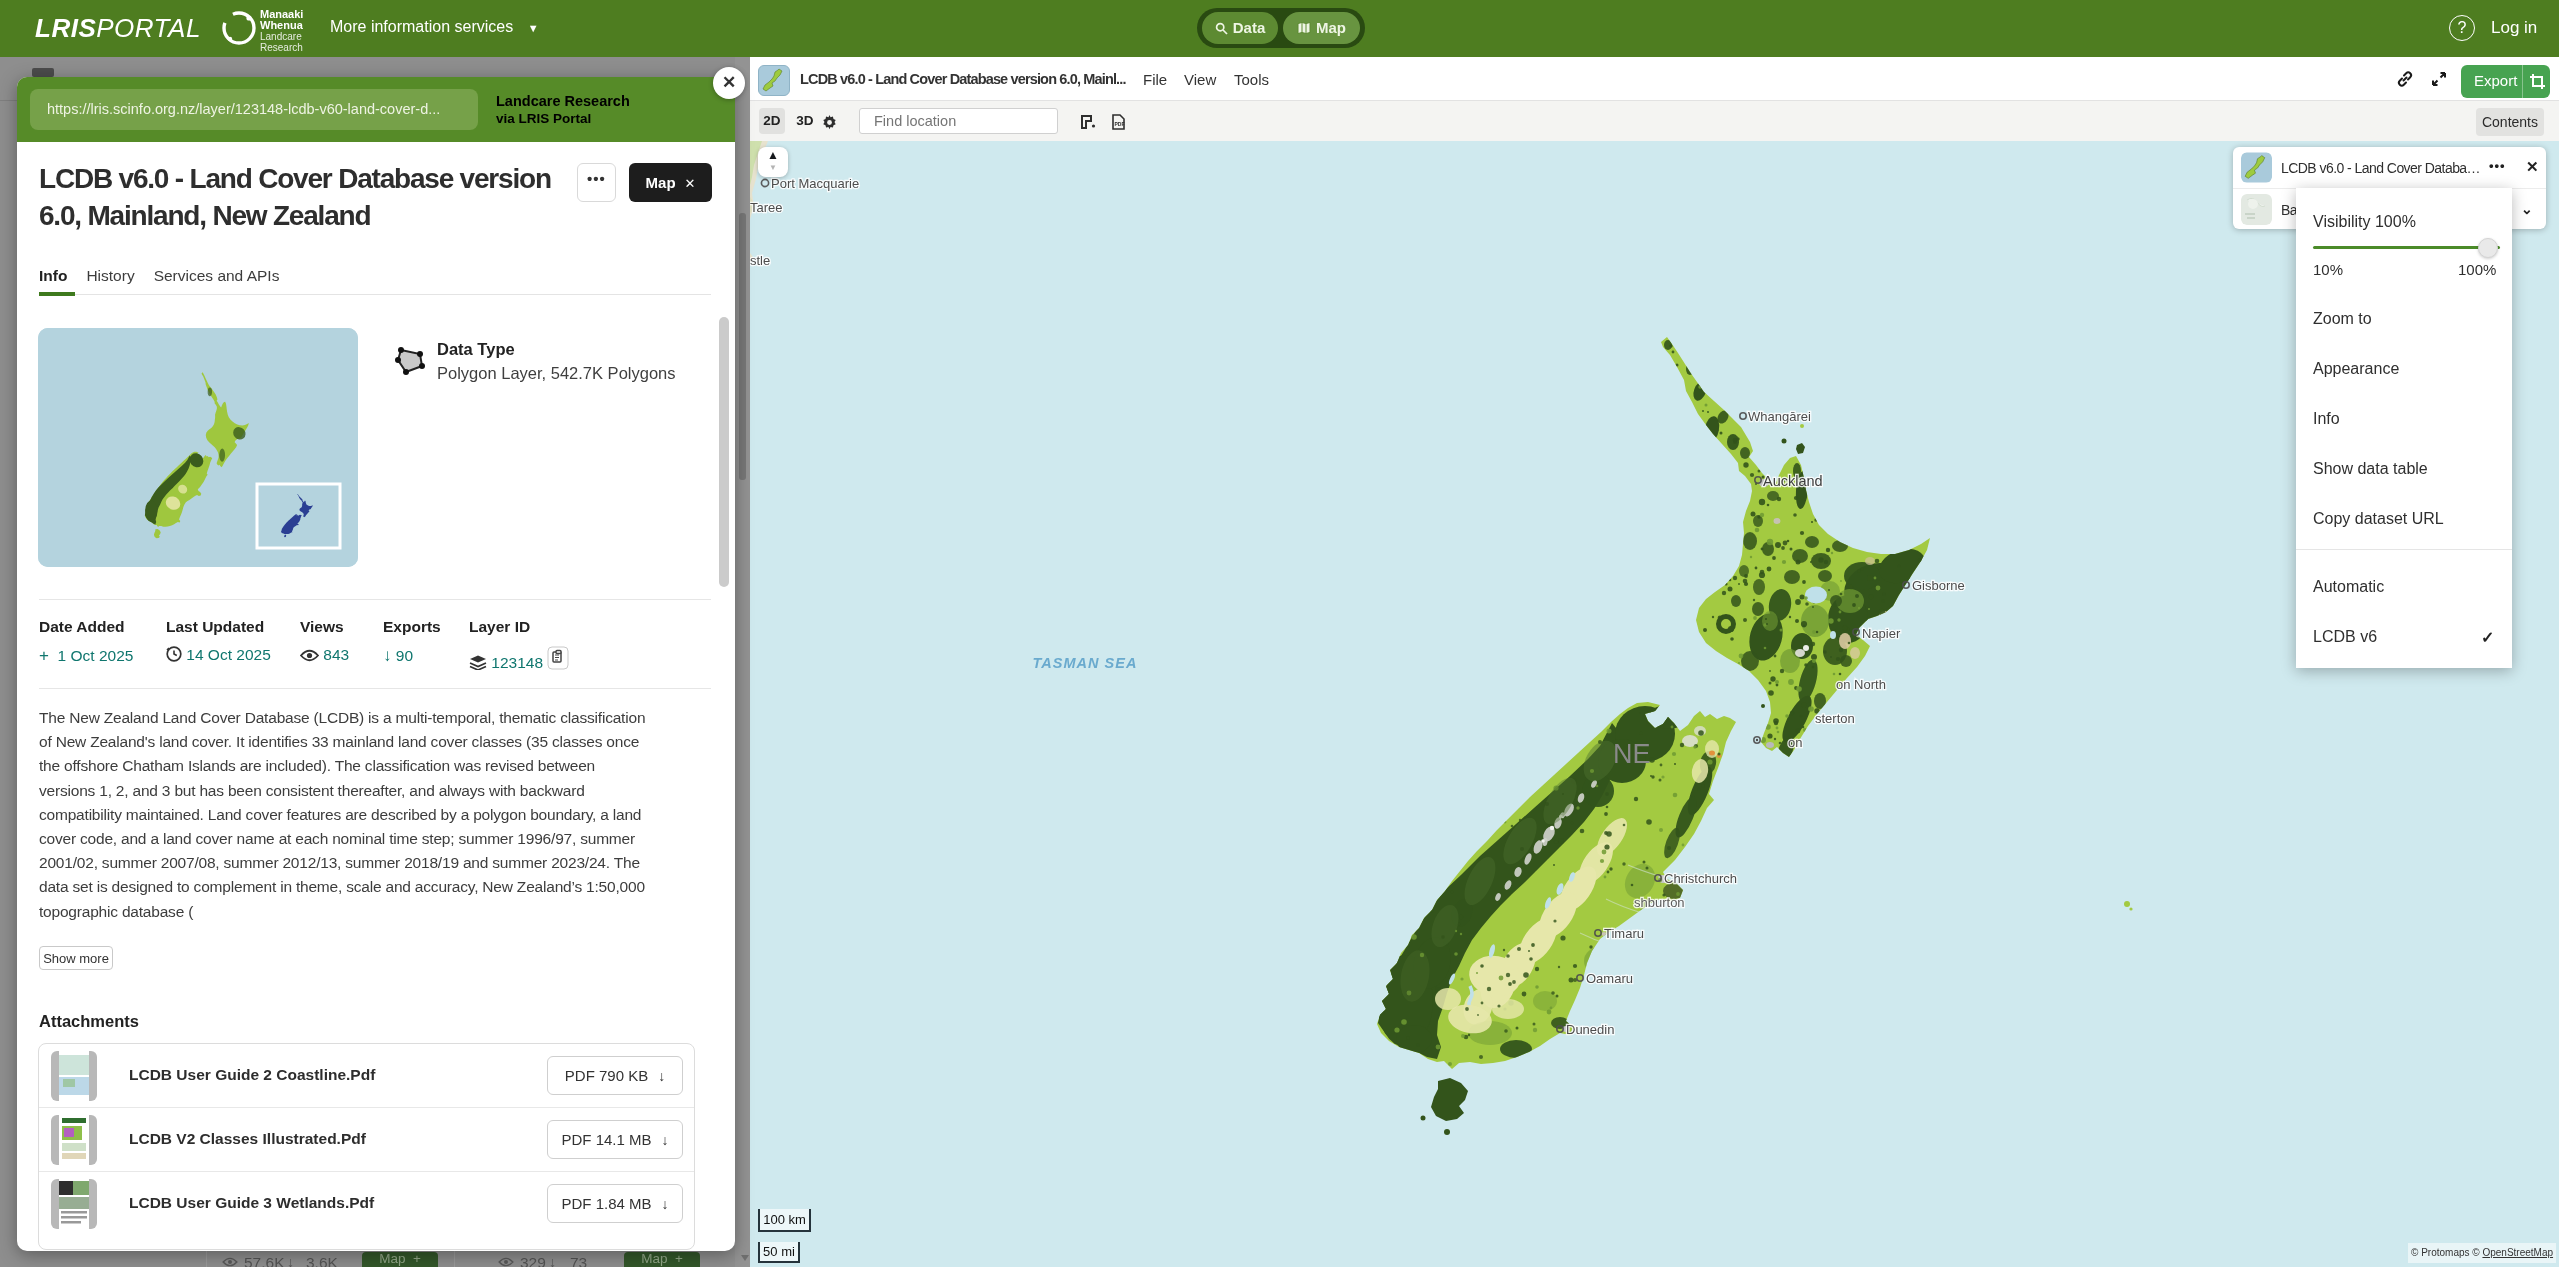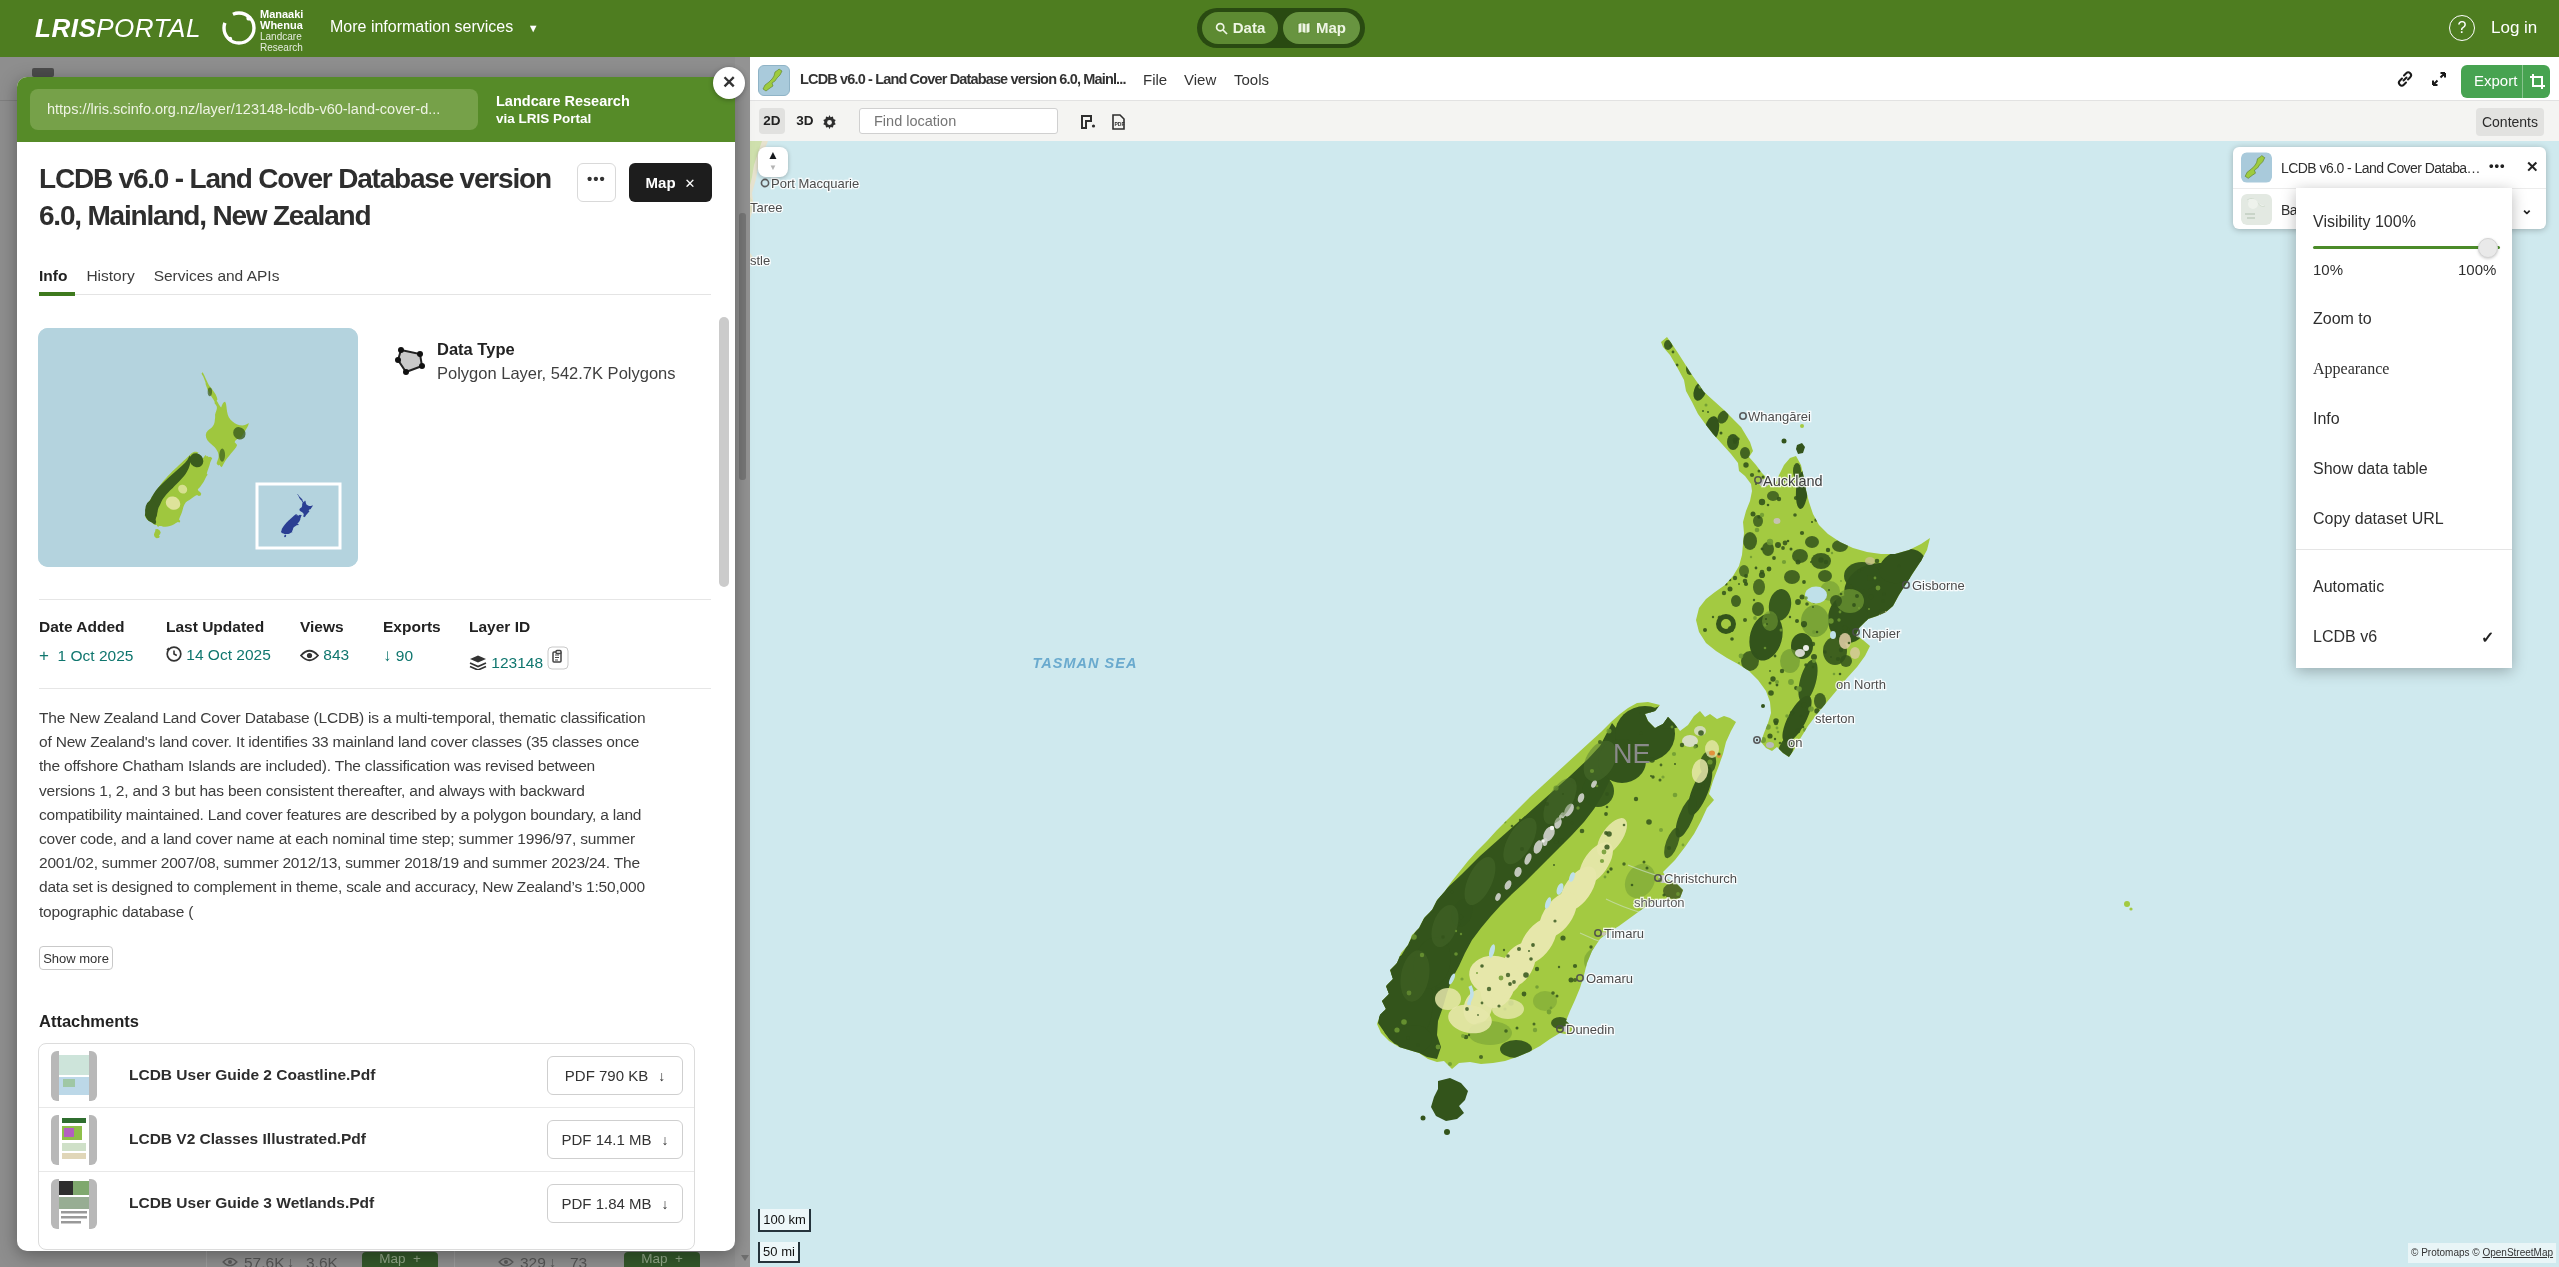--- a/index.html
+++ b/index.html
@@ -32,21 +32,21 @@
 #mapcanvas { position:absolute; left:0; top:84px; width:1809px; height:1126px; }
 
 
 #backdrop { position:absolute; left:0; top:57px; width:750px; height:1210px; background:#8e8e8e; z-index:2; }
 
 
 #panel { position:absolute; left:17px; top:77px; width:718px; height:1174px; background:#fff; border-radius:10px; box-shadow:0 4px 18px rgba(0,0,0,.35); z-index:10; }
 #panelhead { position:absolute; left:0; top:0; width:718px; height:65px; background:#568b28; border-radius:10px 10px 0 0; }
 #urlpill { position:absolute; left:13px; top:12px; width:448px; height:41px; background:#76a149; border-radius:8px; }
 #urlpill .url { position:absolute; left:17px; top:12px; font-size:14.5px; color:#eef3e3; white-space:nowrap; }
-#srcattr { position:absolute; left:479px; top:16px; color:#ffffff; }
+#srcattr { position:absolute; left:479px; top:16px; color:#000000; }
 #srcattr .a1 { font-size:14.5px; font-weight:700; }
 #srcattr .a2 { font-size:13.5px; font-weight:700; margin-top:2px; }
 #closebtn { position:absolute; left:713px; top:67px; width:32px; height:32px; background:#fff; border-radius:50%; box-shadow:0 1px 5px rgba(0,0,0,.3); z-index:20; text-align:center; line-height:32px; font-size:17px; color:#333; font-weight:700; }
 
 
 #ptitle { position:absolute; left:22px; top:83px; width:520px; font-size:28px; font-weight:700; letter-spacing:-1.2px; line-height:37px; color:#2e2e2e; }
 #dots3 { position:absolute; left:560px; top:86px; width:39px; height:39px; border:1px solid #d9d9d9; border-radius:6px; text-align:center; color:#333; font-size:15px; font-weight:700; line-height:30px; letter-spacing:1px; }
 #mapxbtn { position:absolute; left:612px; top:86px; width:83px; height:39px; background:#1d1d1d; border-radius:6px; color:#fff; font-size:15px; font-weight:700; text-align:center; line-height:39px; }
 #mapxbtn span { font-weight:400; margin-left:9px; font-size:13px; }
 #tabs { position:absolute; left:22px; top:190px; font-size:15.5px; color:#3c3c3c; }
@@ -707,21 +707,21 @@
       <div class="chev">⌄</div>
     </div>
   </div>
   <div id="layermenu">
     <div class="mi" style="top:25px;">Visibility 100%</div>
     <div id="slider"></div>
       <div id="sliderknob"></div>
     <div class="mi" style="top:73px;font-size:15px;">10%</div>
     <div class="mi" style="top:73px;left:162px;font-size:15px;">100%</div>
     <div class="mi" style="top:122px;">Zoom to</div>
-    <div class="mi" style="top:172px;font-family:Liberation Serif, serif;">Appearance</div>
+    <div class="mi" style="top:172px;">Appearance</div>
     <div class="mi" style="top:222px;">Info</div>
     <div class="mi" style="top:272px;">Show data table</div>
     <div class="mi" style="top:322px;">Copy dataset URL</div>
     <div class="mdiv"></div>
     <div class="mi" style="top:390px;">Automatic</div>
     <div class="mi" style="top:440px;">LCDB v6</div>
     <div class="check">✓</div>
   </div>
 </div>
 

